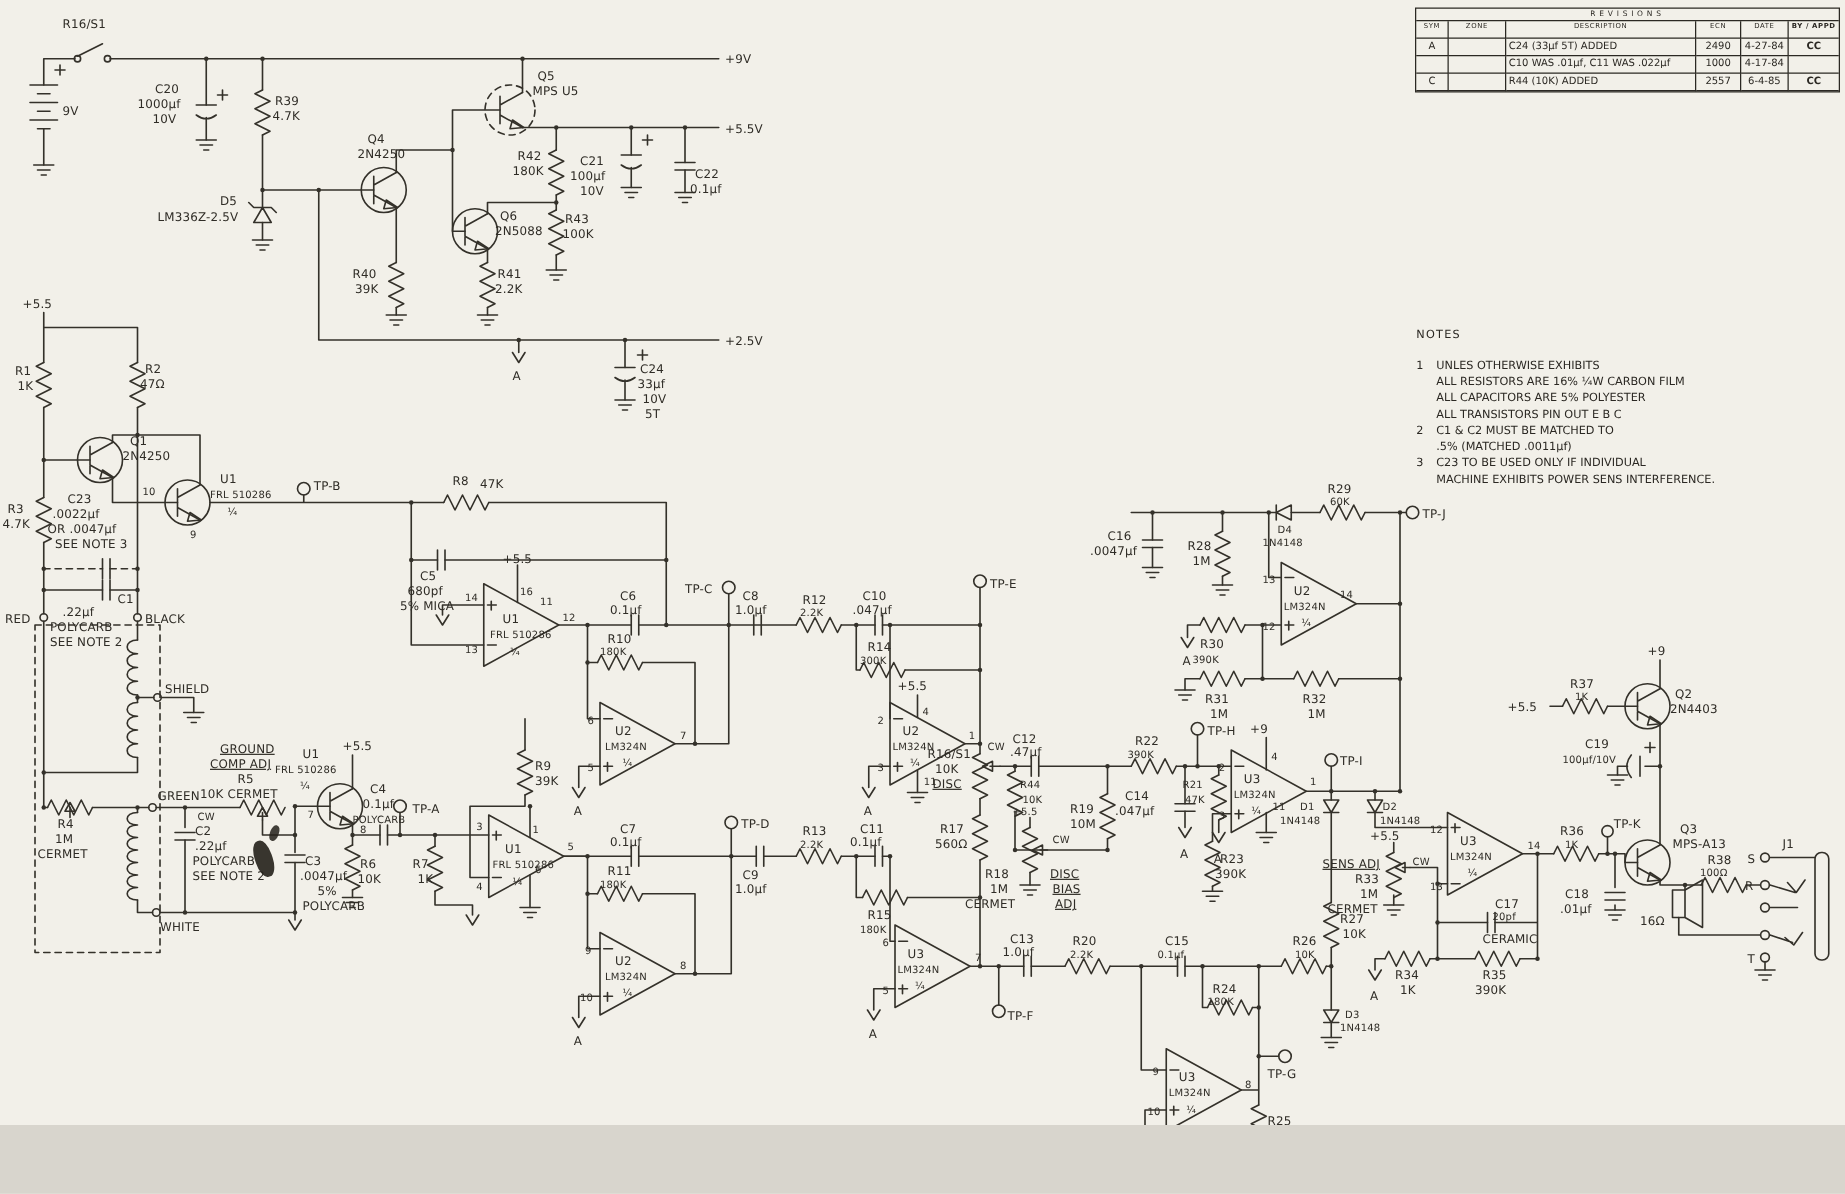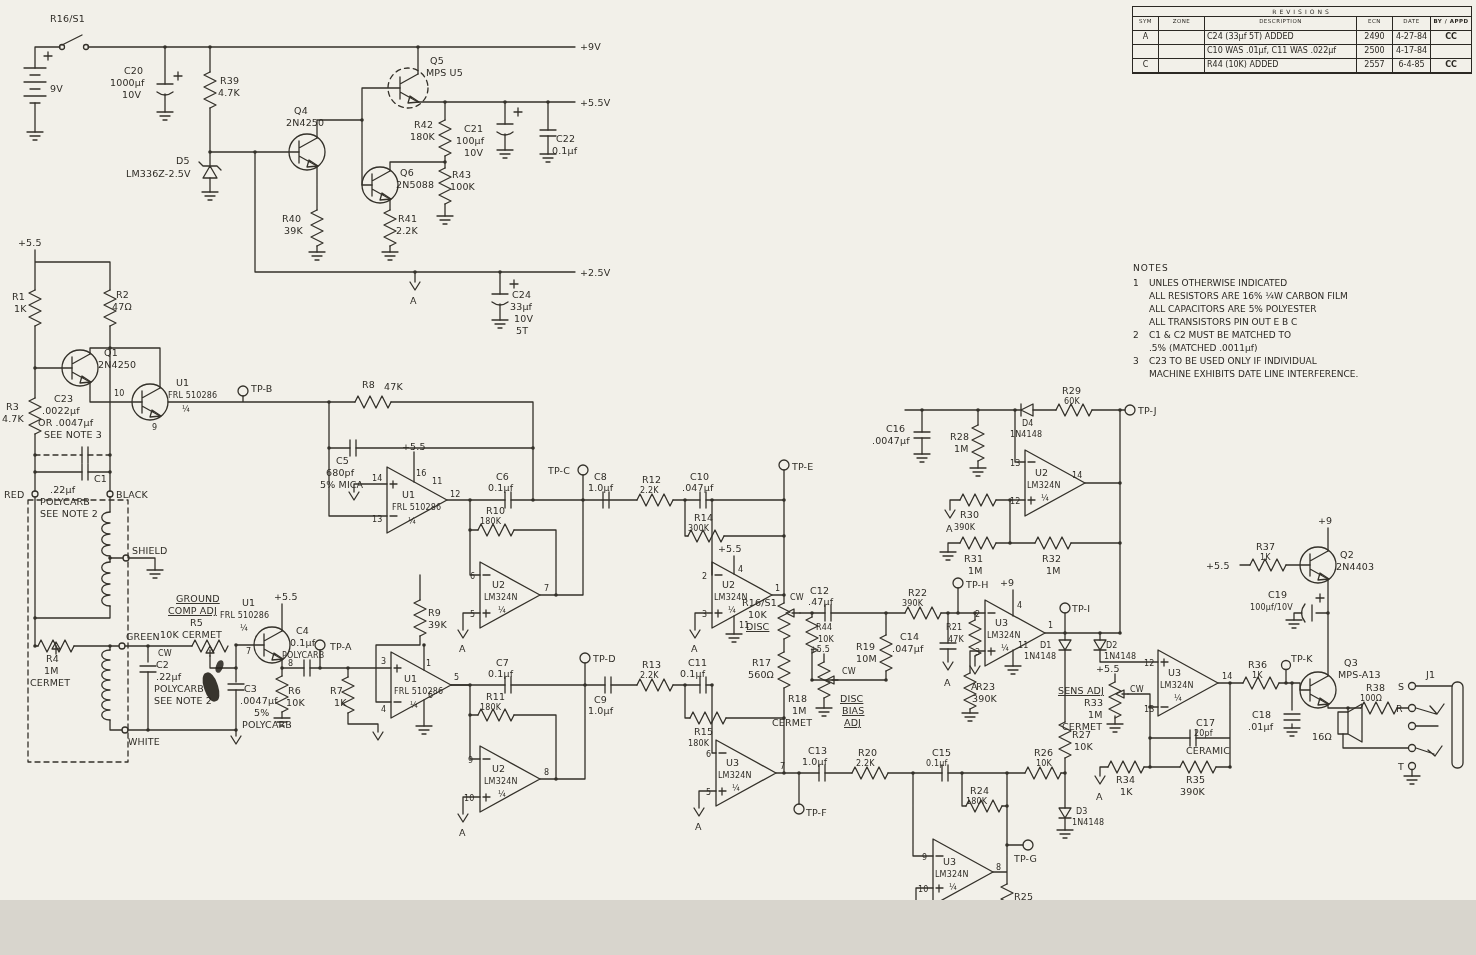--- a/index.html
+++ b/index.html
@@ -17,21 +17,21 @@
   .rev{position:absolute;left:1132px;top:6px;width:338px;border:1.5px solid #2b2823;font-size:8px;}
   .rev .ttl{text-align:center;font-size:6px;letter-spacing:3px;padding:1px 0;border-bottom:1.2px solid #2b2823;}
   .rev .grid{display:grid;grid-template-columns:26px 46px 1fr 36px 38px 40px;}
   .rev .c{border-right:1px solid #2b2823;border-bottom:1px solid #2b2823;padding:1px 2px;min-height:11px;
           white-space:nowrap;overflow:hidden;}
   .rev .c:nth-child(6n){border-right:none;font-weight:bold;}
   .rev .hd{font-size:5.5px;text-align:center;letter-spacing:.5px;}
   .rev .ce{text-align:center;}
   
   .notes{position:absolute;left:1133px;top:262px;width:288px;font-size:9px;line-height:13px;}
-  .notes .ttl{letter-spacing:1px;margin-bottom:2px;}
+  .notes .ttl{letter-spacing:1px;margin-bottom:12px;}
   .notes .nl{display:flex;}
   .notes .nn{width:16px;flex:none;}
   
   .smudge1{position:absolute;left:0;top:938px;width:908px;height:15px;background:#19160f;
            clip-path:polygon(0 35%,22% 10%,45% 40%,63% 5%,82% 30%,100% 20%,100% 75%,70% 95%,38% 70%,12% 95%,0 80%);}
   .smudge2{position:absolute;left:1056px;top:939px;width:56px;height:12px;background:#19160f;border-radius:50%;}
   .smudge3{position:absolute;left:204px;top:672px;width:14px;height:30px;background:#23201a;border-radius:45%;transform:rotate(-18deg);opacity:.9;}
   .smudge4{position:absolute;left:216px;top:660px;width:7px;height:13px;background:#23201a;border-radius:45%;transform:rotate(20deg);opacity:.85;}
 </style>
 </head>
@@ -695,38 +695,38 @@
     <div class="c ce">A</div>
     <div class="c"></div>
     <div class="c">C24 (33µf 5T) ADDED</div>
     <div class="c ce">2490</div>
     <div class="c ce">4-27-84</div>
     <div class="c ce">CC</div>
 
     <div class="c ce"></div>
     <div class="c"></div>
     <div class="c">C10 WAS .01µf, C11 WAS .022µf</div>
-    <div class="c ce">2500</div>
+    <div class="c ce">1000</div>
     <div class="c ce">4-17-84</div>
     <div class="c ce"></div>
 
     <div class="c ce">C</div>
     <div class="c"></div>
     <div class="c">R44 (10K) ADDED</div>
     <div class="c ce">2557</div>
     <div class="c ce">6-4-85</div>
     <div class="c ce">CC</div>
   </div>
 </div>
 
 <div class="notes">
   <div class="ttl">NOTES</div>
   <div class="nl">
         <span class="nn">1</span>
-        <span>UNLES OTHERWISE INDICATED</span>
+        <span>UNLES OTHERWISE EXHIBITS</span>
       </div>
   <div class="nl">
         <span class="nn"></span>
         <span>ALL RESISTORS ARE 16% ¼W CARBON FILM</span>
       </div>
   <div class="nl">
         <span class="nn"></span>
         <span>ALL CAPACITORS ARE 5% POLYESTER</span>
       </div>
   <div class="nl">
@@ -740,21 +740,21 @@
   <div class="nl">
         <span class="nn"></span>
         <span>.5% (MATCHED .0011µf)</span>
       </div>
   <div class="nl">
         <span class="nn">3</span>
         <span>C23 TO BE USED ONLY IF INDIVIDUAL</span>
       </div>
   <div class="nl">
         <span class="nn"></span>
-        <span>MACHINE EXHIBITS DATE LINE INTERFERENCE.</span>
+        <span>MACHINE EXHIBITS POWER SENS INTERFERENCE.</span>
       </div>
 </div>
 
 <div class="smudge1"></div>
 <div class="smudge2"></div>
 <div class="smudge3"></div>
 <div class="smudge4"></div>
 </div>
 
 </body></html>

